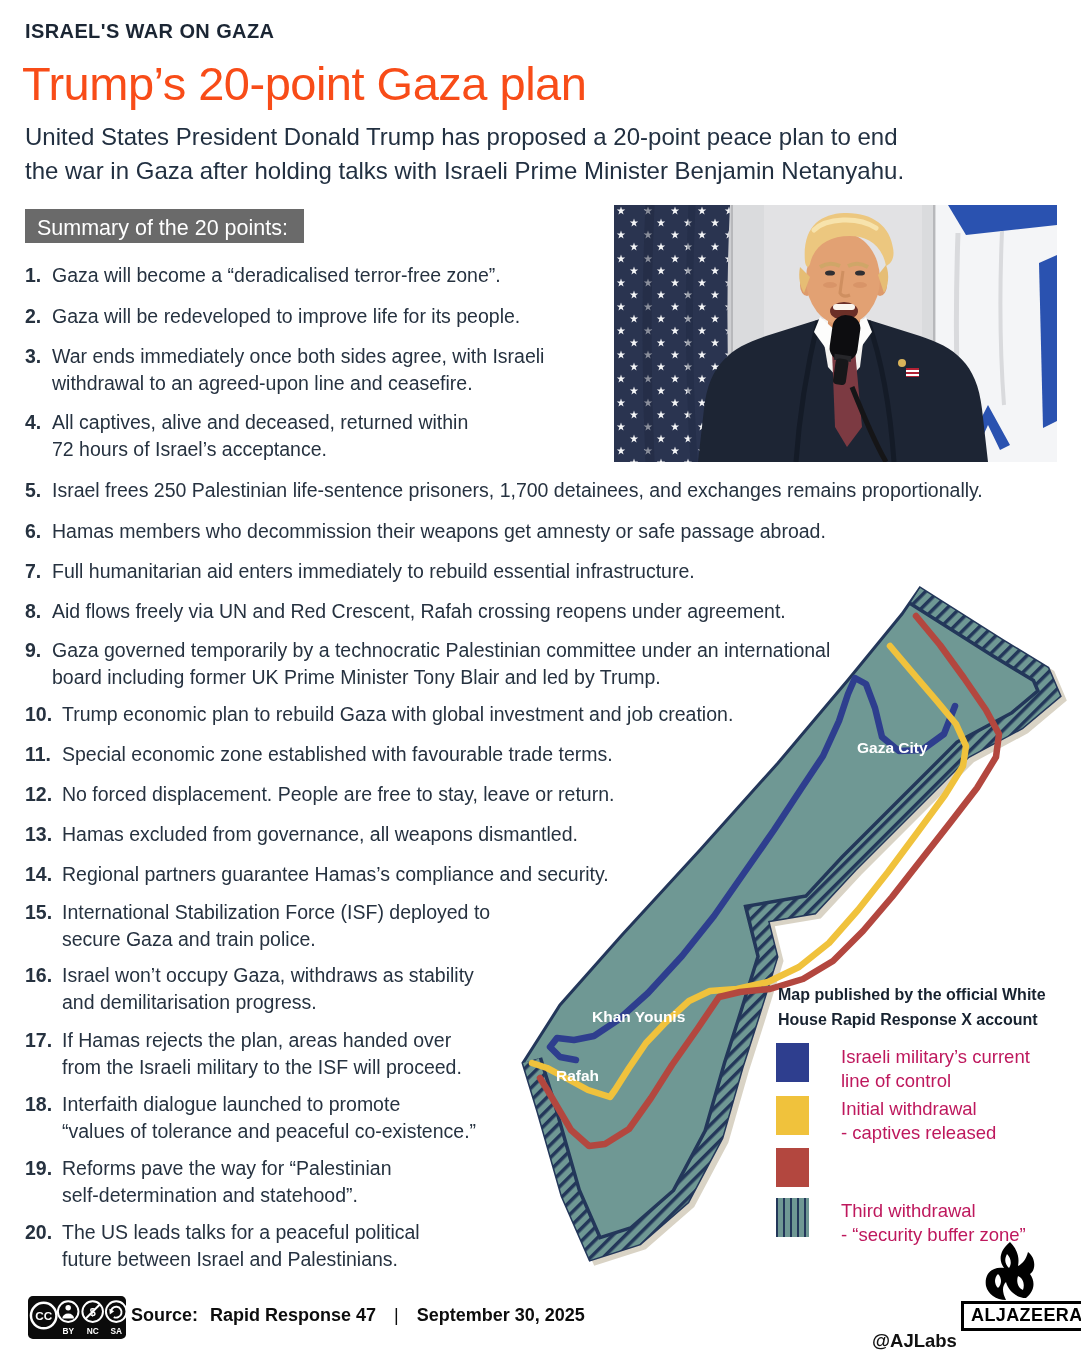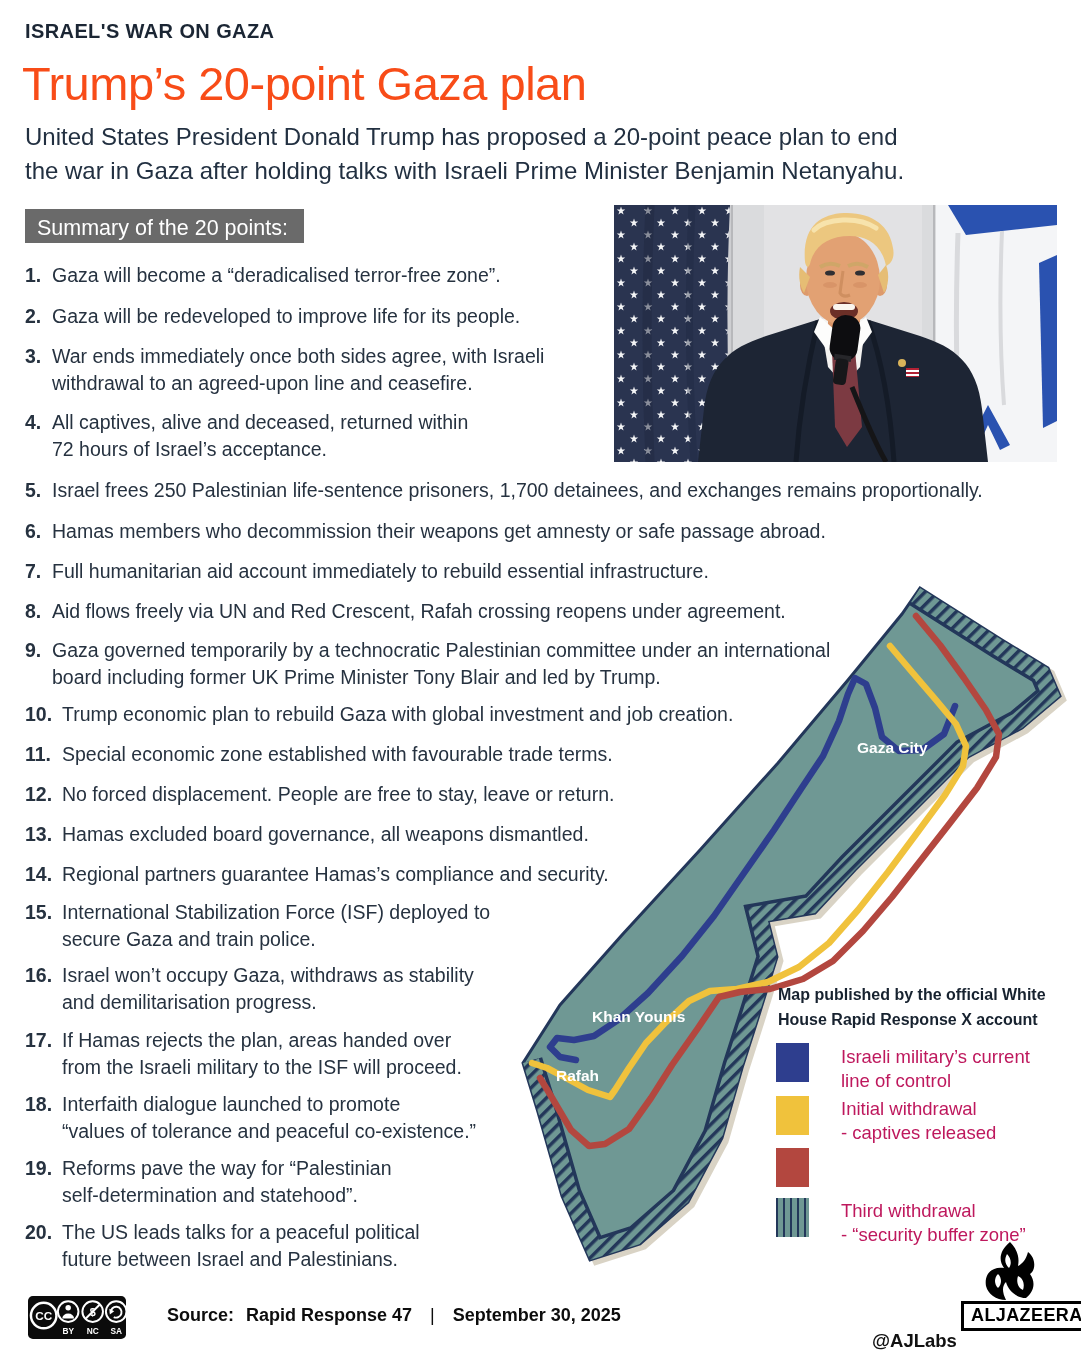--- a/index.html
+++ b/index.html
@@ -14,21 +14,21 @@
   .pt{position:absolute;left:25px;width:1040px;font-size:19.5px;line-height:26.5px;color:#263240;padding-left:27px;}
   .pt.w{padding-left:37px;}
   .pt b{position:absolute;left:0;top:0;font-weight:700;}
   #photo{left:614px;top:205px;}
   #map{left:505px;top:575px;pointer-events:none;}
   svg text{font-family:"Liberation Sans",sans-serif;}
   #map-note{left:778px;top:983px;width:300px;font-size:16px;line-height:24.5px;font-weight:700;color:#17222f;}
   .leg-sw{position:absolute;left:776px;width:33px;height:39px;}
   .leg-tx{position:absolute;left:841px;width:250px;font-size:18.5px;line-height:23.5px;color:#be185d;}
   .sw-hatch{background:repeating-linear-gradient(90deg,#23375A 0 2.5px,#6F9894 2.5px 7px);}
-  #footer-src{left:131px;top:1305px;font-size:18px;font-weight:700;color:#0d0d0d;display:flex;gap:12px;align-items:center;margin-left:36px;}
+  #footer-src{left:131px;top:1305px;font-size:18px;font-weight:700;color:#0d0d0d;display:flex;gap:12px;align-items:center;}
   #credit{left:872px;top:1306px;font-size:18.5px;font-weight:700;color:#111;margin-top:24px;}
   #brandbox{left:961px;top:1301px;border:3px solid #000;padding:1px 7px 2px 7px;font-size:18px;font-weight:800;letter-spacing:.4px;color:#000;}
 </style>
 </head>
 <body>
 
 <div id="page">
 
   <div id="kicker" class="abs">ISRAEL'S WAR ON GAZA</div>
   <div id="title" class="abs" style="color: rgb(248, 76, 24);">Trump’s 20-point Gaza plan</div>
@@ -37,28 +37,28 @@
   <div id="summary" class="abs" style="background: rgb(106, 106, 106);">Summary of the 20 points:</div>
 
   <div class="pt" style="top:262px"><b>1.</b><span class="pre">Gaza will become a “deradicalised terror-free zone”.</span></div>
   <div class="pt" style="top:303px"><b>2.</b><span class="pre">Gaza will be redeveloped to improve life for its people.</span></div>
   <div class="pt" style="top:343px"><b>3.</b><span class="pre">War ends immediately once both sides agree, with Israeli
 withdrawal to an agreed-upon line and ceasefire.</span></div>
   <div class="pt" style="top:409px"><b>4.</b><span class="pre">All captives, alive and deceased, returned within
 72 hours of Israel’s acceptance.</span></div>
   <div class="pt" style="top:477px"><b>5.</b><span class="pre">Israel frees 250 Palestinian life-sentence prisoners, 1,700 detainees, and exchanges remains proportionally.</span></div>
   <div class="pt" style="top:518px"><b>6.</b><span class="pre">Hamas members who decommission their weapons get amnesty or safe passage abroad.</span></div>
-  <div class="pt" style="top:558px"><b>7.</b><span class="pre">Full humanitarian aid account immediately to rebuild essential infrastructure.</span></div>
+  <div class="pt" style="top:558px"><b>7.</b><span class="pre">Full humanitarian aid enters immediately to rebuild essential infrastructure.</span></div>
   <div class="pt" style="top:598px"><b>8.</b><span class="pre">Aid flows freely via UN and Red Crescent, Rafah crossing reopens under agreement.</span></div>
   <div class="pt" style="top:637px"><b>9.</b><span class="pre">Gaza governed temporarily by a technocratic Palestinian committee under an international
 board including former UK Prime Minister Tony Blair and led by Trump.</span></div>
   <div class="pt w" style="top:701px"><b>10.</b><span class="pre">Trump economic plan to rebuild Gaza with global investment and job creation.</span></div>
   <div class="pt w" style="top:741px"><b>11.</b><span class="pre">Special economic zone established with favourable trade terms.</span></div>
   <div class="pt w" style="top:781px"><b>12.</b><span class="pre">No forced displacement. People are free to stay, leave or return.</span></div>
-  <div class="pt w" style="top:821px"><b>13.</b><span class="pre">Hamas excluded board governance, all weapons dismantled.</span></div>
+  <div class="pt w" style="top:821px"><b>13.</b><span class="pre">Hamas excluded from governance, all weapons dismantled.</span></div>
   <div class="pt w" style="top:861px"><b>14.</b><span class="pre">Regional partners guarantee Hamas’s compliance and security.</span></div>
   <div class="pt w" style="top:899px"><b>15.</b><span class="pre">International Stabilization Force (ISF) deployed to
 secure Gaza and train police.</span></div>
   <div class="pt w" style="top:962px"><b>16.</b><span class="pre">Israel won’t occupy Gaza, withdraws as stability
 and demilitarisation progress.</span></div>
   <div class="pt w" style="top:1027px"><b>17.</b><span class="pre">If Hamas rejects the plan, areas handed over
 from the Israeli military to the ISF will proceed.</span></div>
   <div class="pt w" style="top:1091px"><b>18.</b><span class="pre">Interfaith dialogue launched to promote
 “values of tolerance and peaceful co-existence.”</span></div>
   <div class="pt w" style="top:1155px"><b>19.</b><span class="pre">Reforms pave the way for “Palestinian

